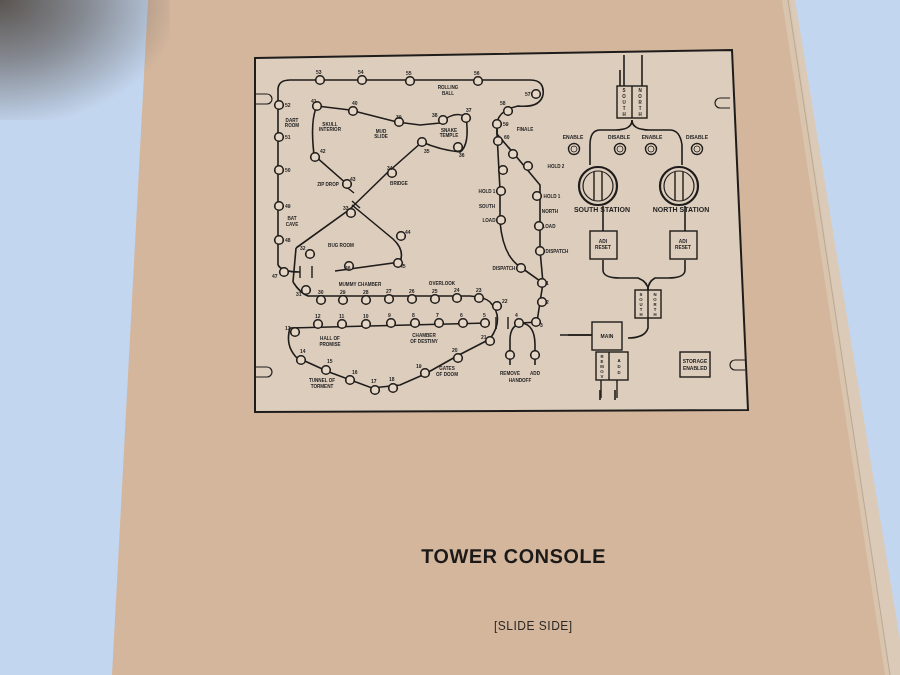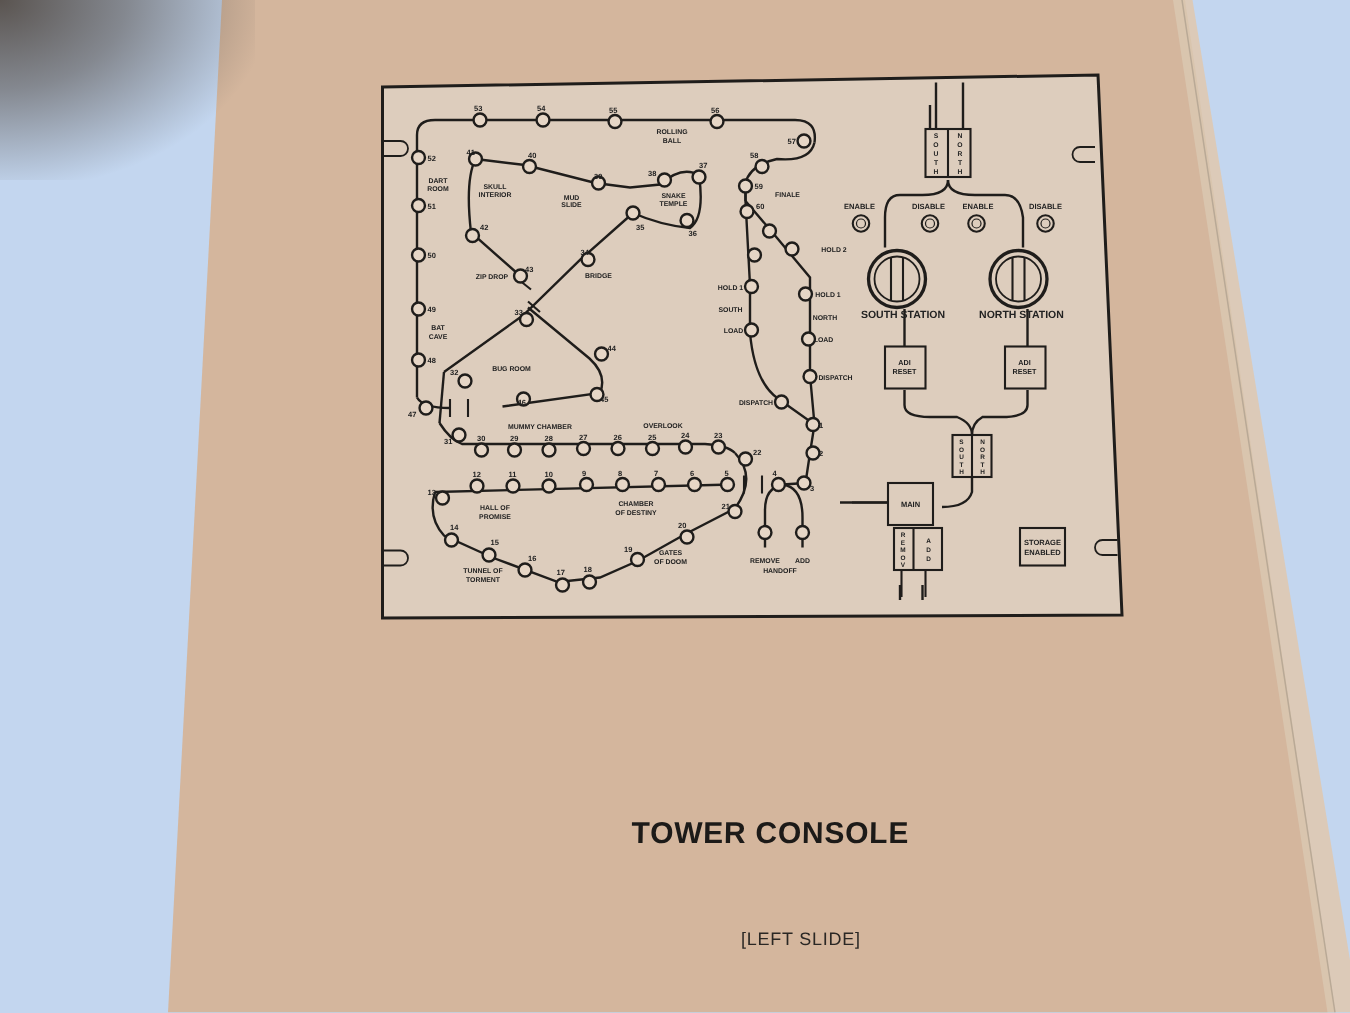--- a/index.html
+++ b/index.html
@@ -371,13 +371,13 @@
         <text x="602" y="373">O</text>
         <text x="602" y="378">V</text>
       <text x="619" y="362">A</text>
         <text x="619" y="368">D</text>
         <text x="619" y="374">D</text>
     </g>
   </svg>
 </div>
 
 <div class="title">TOWER CONSOLE</div>
-<div class="subtitle">[LEFT SLIDE]</div>
+<div class="subtitle">[SLIDE SIDE]</div>
 
 </body></html>

